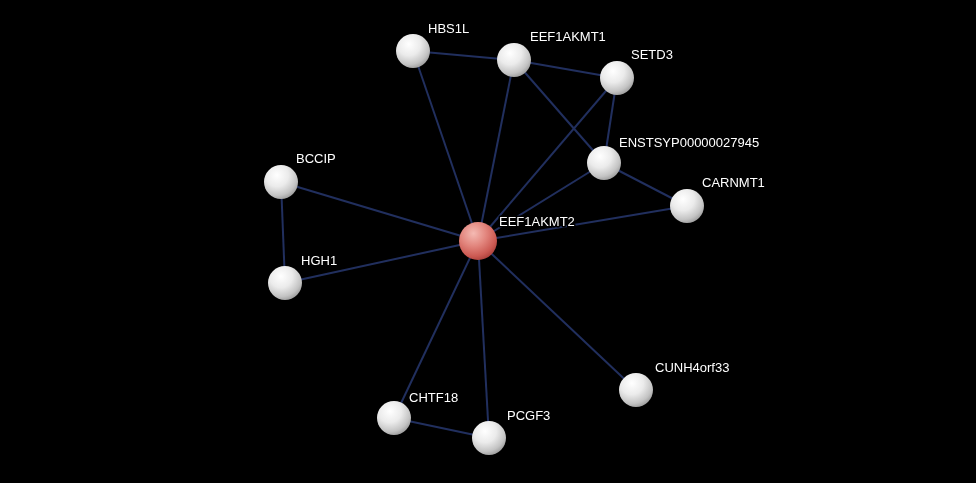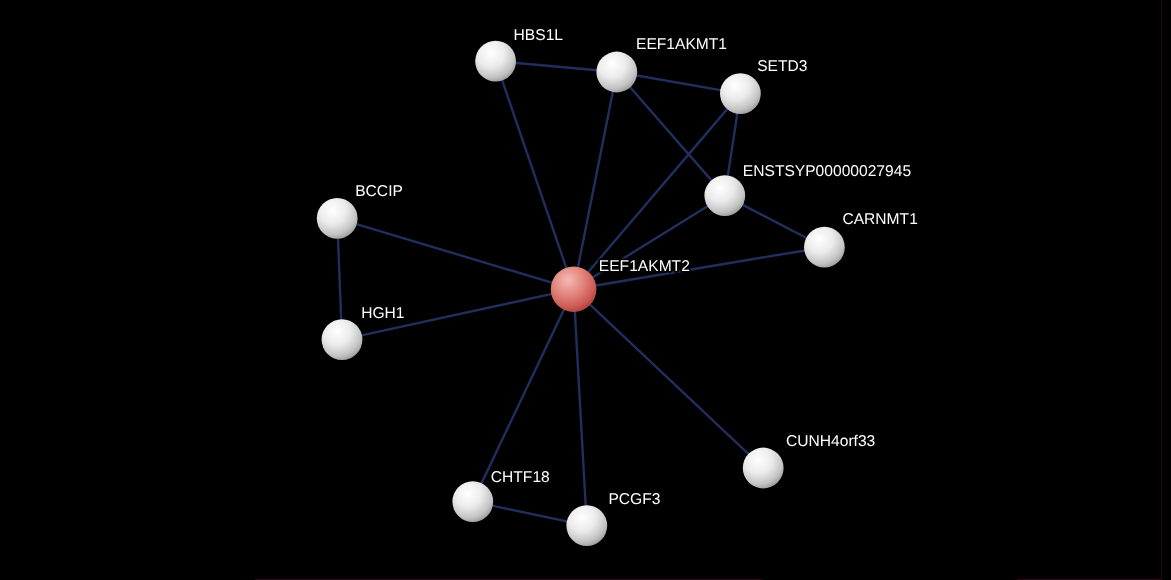--- a/index.html
+++ b/index.html
@@ -4,21 +4,21 @@
 <style>
   html, body {
     margin: 0;
     padding: 0;
     background: #000000;
   }
   .canvas {
     position: relative;
     width: 968px;
     height: 483px;
-    background: #be185d;
+    background: #c4b5fd;
     overflow: hidden;
   }
   svg { display: block; }
   text.node-label {
     font-family: "Liberation Sans", sans-serif;
     font-size: 13px;
     fill: #ffffff;
     stroke: #000000;
     stroke-width: 3px;
     paint-order: stroke;

